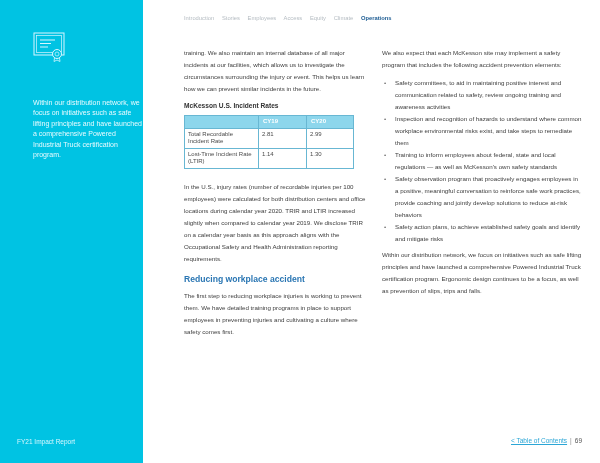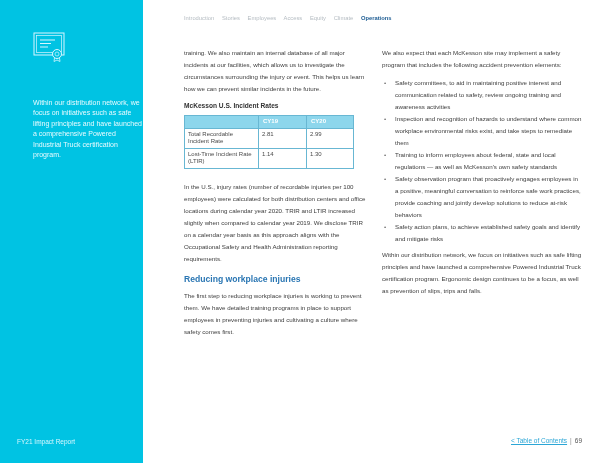--- a/index.html
+++ b/index.html
@@ -109,21 +109,21 @@
         <td>2.99</td>
       </tr>
       <tr>
         <td>Lost-Time Incident Rate (LTIR)</td>
         <td>1.14</td>
         <td>1.30</td>
       </tr>
     </tbody>
   </table>
   <p>In the U.S., injury rates (number of recordable injuries per 100 employees) were calculated for both distribution centers and office locations during calendar year 2020. TRIR and LTIR increased slightly when compared to calendar year 2019. We disclose TRIR on a calendar year basis as this approach aligns with the Occupational Safety and Health Administration reporting requirements.</p>
-  <h2 class="section-heading">Reducing workplace injuries</h2>
+  <h2 class="section-heading">Reducing workplace accident</h2>
   <p>The first step to reducing workplace injuries is working to prevent them. We have detailed training programs in place to support employees in preventing injuries and cultivating a culture where safety comes first.</p>
 </div>
 
 <div class="col col-right">
   <p>We also expect that each McKesson site may implement a safety program that includes the following accident prevention elements:</p>
   <ul class="bullets">
     <li>Safety committees, to aid in maintaining positive interest and communication related to safety, review ongoing training and awareness activities</li>
     <li>Inspection and recognition of hazards to understand where common workplace environmental risks exist, and take steps to remediate them</li>
     <li>Training to inform employees about federal, state and local regulations — as well as McKesson's own safety standards</li>
     <li>Safety observation program that proactively engages employees in a positive, meaningful conversation to reinforce safe work practices, provide coaching and jointly develop solutions to reduce at-risk behaviors</li>

